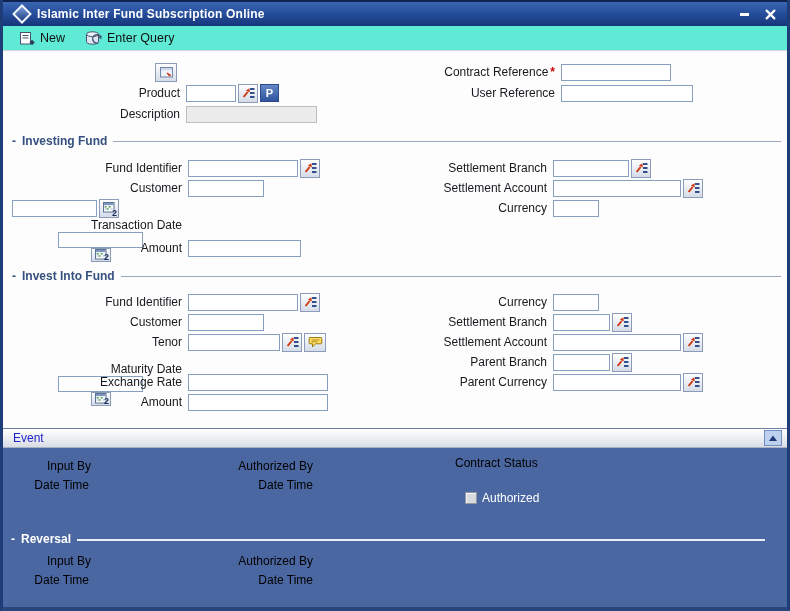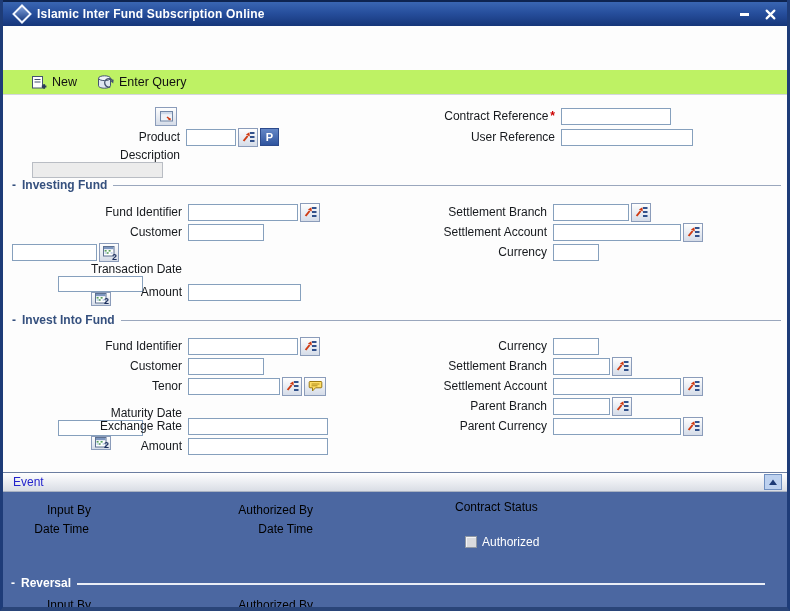--- a/index.html
+++ b/index.html
@@ -16,21 +16,21 @@
     display:flex;align-items:center;padding:0 8px;position:relative;
   }
   .diamond{width:10px;height:10px;margin:0 8px 0 4px;transform:rotate(45deg);
     background:linear-gradient(135deg,#7b9cd8,#1c3d82);border:2px solid #f2f6ff;}
   .title-text{color:#fff;font-weight:bold;font-size:12px;letter-spacing:.2px;}
   .win-btn{position:absolute;top:4px;width:18px;height:16px;display:flex;align-items:center;justify-content:center;cursor:pointer;background:transparent;border:none;padding:0;}
   .btn-min{right:34px;}
   .btn-close{right:8px;}
   .min-glyph{display:block;width:9px;height:3px;background:#fff;}
   
-  .toolbar{height:24px;background:#bef264;border-bottom:1px solid #d4d7dd;display:flex;align-items:center;padding-left:28px;gap:20px;margin-top:44px;}
+  .toolbar{height:24px;background:#5eead4;border-bottom:1px solid #d4d7dd;display:flex;align-items:center;padding-left:16px;gap:20px;}
   .titem{display:inline-flex;align-items:center;gap:5px;color:#111;font-size:12.5px;cursor:pointer;}
   
   .content{position:relative;height:377px;background:#fdfdfd;}
   .frow{position:absolute;display:flex;align-items:center;height:20px;}
   .flabel{width:170px;text-align:right;padding-right:6px;color:#16191d;white-space:nowrap;}
   .flabel-top{width:172px;}
   .req{color:#cc0000;font-weight:bold;margin-left:2px;}
   .inp{height:17px;box-sizing:border-box;border:1px solid #86a0bd;background:#fff;
        font-family:"Liberation Sans",sans-serif;font-size:12px;padding:0 2px;}
   .inp:disabled,.inp[readonly].dis{background:#ececec;border-color:#b9bdc4;}
@@ -170,21 +170,21 @@
       <label class="flabel flabel-top">Product</label>
       <input class="inp w50" style="">
       <button class="btn">
         <svg width="13" height="12">
             <use href="#sym-lov" xlink:href="#sym-lov"></use>
           </svg>
       </button>
       <button class="btn btn-p">P</button>
     </div>
 
-    <div class="frow" style="left:5px;top:53px;flex-direction:column;">
+    <div class="frow" style="left:5px;top:53px;">
       <label class="flabel flabel-top">Description</label>
       <input class="inp w131 dis" readonly="" style="">
     </div>
 
     <div class="frow" style="left:380px;top:11px;justify-content:center;">
       <label class="flabel flabel-top"><span>Contract Reference</span><span class="req">*</span></label>
       <input class="inp w110" style="">
     </div>
 
     <div class="frow" style="left:380px;top:32px;">

